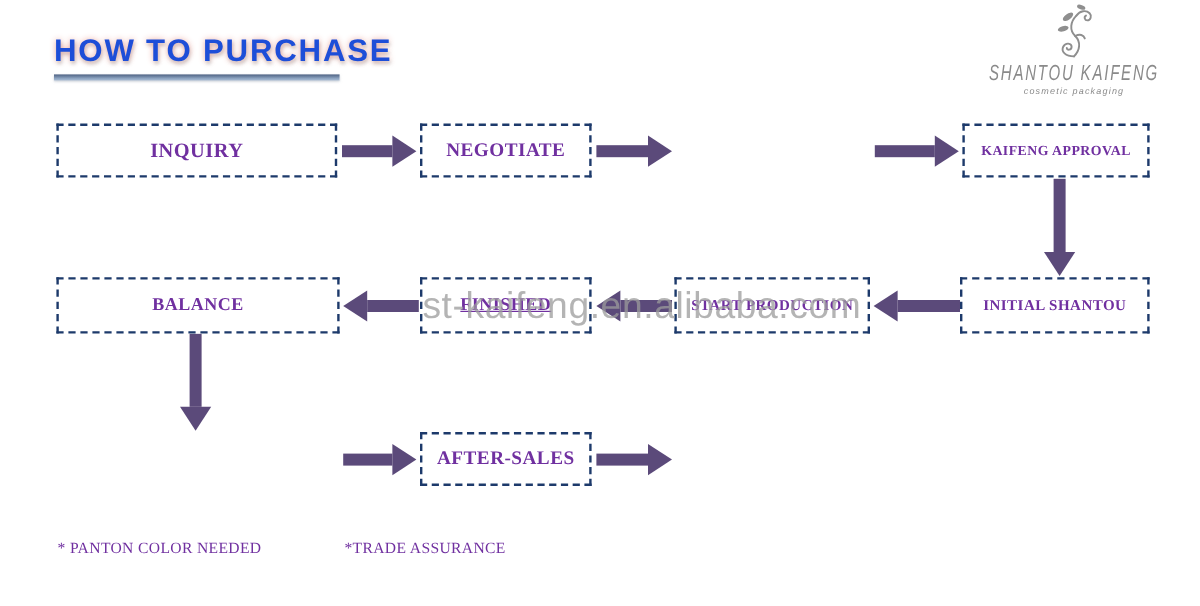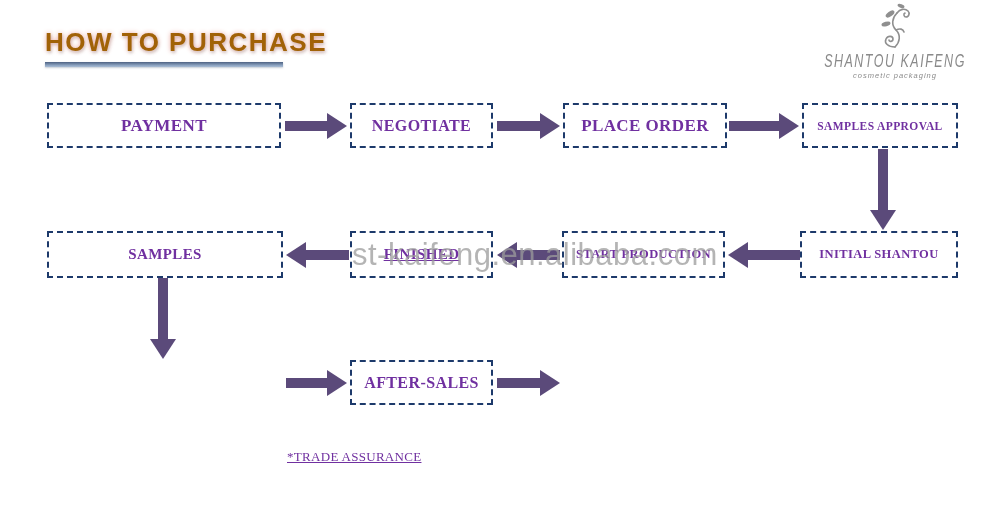--- a/index.html
+++ b/index.html
@@ -14,21 +14,21 @@
   }
 
   
   .title {
     position: absolute;
     left: 45px; top: 27px;
     font-family: "Liberation Sans", sans-serif;
     font-weight: bold;
     font-size: 26px;
     letter-spacing: 1.5px;
-    color: #a16207;
+    color: #1d4ed8;
     text-shadow: 0 0 5px rgba(238,168,158,0.95), 1px 2px 3px rgba(130,130,130,0.4);
     white-space: nowrap;
   }
   .title-underline {
     position: absolute;
     left: 45px; top: 62px;
     width: 238px; height: 5px;
     background: linear-gradient(180deg, #4d6182 0%, #8fa6c3 70%, #a9bcd4 100%);
     box-shadow: 0 1px 2px rgba(160,170,185,0.6);
   }
@@ -134,21 +134,21 @@
   
   .footnote {
     position: absolute;
     top: 449px;
     font-size: 13px;
     color: #7030a0;
     letter-spacing: 0.3px;
     white-space: nowrap;
   }
   .fn1 { left: 48px; }
-  .fn2 { left: 287px; text-decoration: underline; }
+  .fn2 { left: 287px; }
 </style>
 </head>
 <body>
 
 <div id="stage">
 
   <div class="title">HOW TO PURCHASE</div>
   <div class="title-underline"></div>
 
   <div class="logo">
@@ -162,26 +162,25 @@
       <g fill="#8f8f8f">
         <ellipse cx="26" cy="12" rx="5" ry="2.4" transform="rotate(-35 26 12)"></ellipse>
         <ellipse cx="22" cy="22" rx="4.6" ry="2.2" transform="rotate(-15 22 22)"></ellipse>
         <ellipse cx="37" cy="4" rx="3.6" ry="1.8" transform="rotate(20 37 4)"></ellipse>
       </g>
     </svg>
     <div class="logo-name">SHANTOU KAIFENG</div>
     <div class="logo-tagline">cosmetic packaging</div>
   </div>
 
-  <div class="fbox fs17" style="left:47px;  top:103px; width:234px; height:45px;">PAYMENT</div>
+  <div class="fbox fs17" style="left:47px;  top:103px; width:234px; height:45px;">INQUIRY</div>
   <div class="fbox fs16" style="left:350px; top:103px; width:143px; height:45px;">NEGOTIATE</div>
-  <div class="fbox fs17" style="left:563px; top:103px; width:164px; height:45px;">PLACE ORDER</div>
-  <div class="fbox fs11" style="left:802px; top:103px; width:156px; height:45px;">SAMPLES APPROVAL</div>
-
-  <div class="fbox fs15" style="left:47px;  top:231px; width:236px; height:47px;">SAMPLES</div>
+  <div class="fbox fs11" style="left:802px; top:103px; width:156px; height:45px;">KAIFENG APPROVAL</div>
+
+  <div class="fbox fs15" style="left:47px;  top:231px; width:236px; height:47px;">BALANCE</div>
   <div class="fbox fs15" style="left:350px; top:231px; width:143px; height:47px;text-decoration:underline;">FINISHED</div>
   <div class="fbox fs12" style="left:562px; top:231px; width:163px; height:47px;">START PRODUCTION</div>
   <div class="fbox fs12" style="left:800px; top:231px; width:158px; height:47px;">INITIAL SHANTOU</div>
 
   <div class="fbox fs16" style="left:350px; top:360px; width:143px; height:45px;">AFTER-SALES</div>
 
   <div class="harrow" style="left:285px; top:113px; width:62px;">
     <div class="shaft"></div>
       <div class="head-right"></div>
   </div>
@@ -221,15 +220,16 @@
     <div class="shaft"></div>
       <div class="head-right"></div>
   </div>
   <div class="harrow" style="left:497px; top:370px; width:63px;">
     <div class="shaft"></div>
       <div class="head-right"></div>
   </div>
 
   <div class="watermark">st-kaifeng.en.alibaba.com</div>
 
+  <div class="footnote fn1">* PANTON COLOR NEEDED</div>
   <div class="footnote fn2">*TRADE ASSURANCE</div>
 
 </div>
 
 </body></html>

